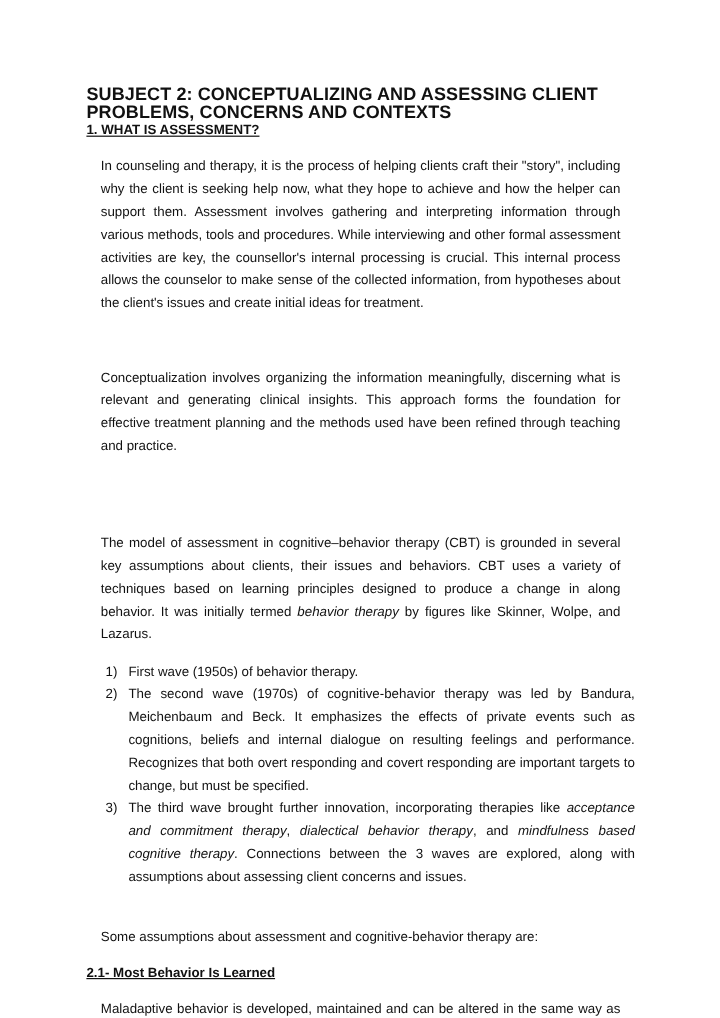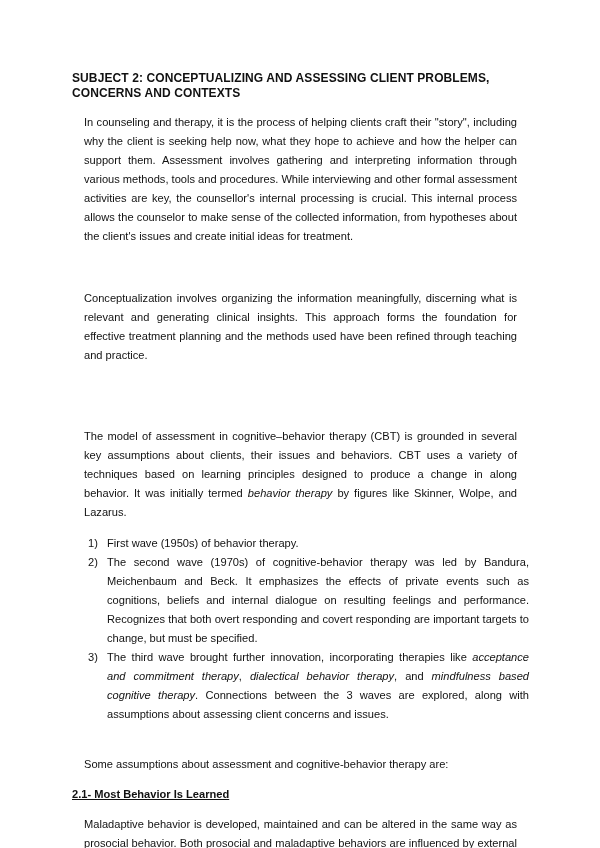--- a/index.html
+++ b/index.html
@@ -2,39 +2,40 @@
 <html><head>
 <meta charset="utf-8">
 <style>
   html, body { margin: 0; padding: 0; background: #ffffff; }
   body { width: 600px; height: 848px; position: relative; overflow: hidden; }
   .page {
     position: absolute; left: 72px; top: 71px; width: 457px;
     font-family: "Liberation Sans", sans-serif; font-size: 11.1px; color: #111;
     line-height: 19px;
   }
-  .title { font-weight: bold; font-size: 12px; line-height: 15px; letter-spacing: 0.1px; margin-top: 0; }
+  .title { font-weight: bold; font-size: 15px; line-height: 15px; letter-spacing: 0.1px; margin-top: 0; }
   .h { font-weight: bold; text-decoration: underline; line-height: 17px; }
   .h1 { margin-top: 0px; }
   p { margin: 12px; text-align: justify; text-align-last: left; }
   .gap { height: 19px; }
   .gap2 { height: 38px; }
   ol { margin: 0; padding: 0; list-style: none; }
   ol li { position: relative; padding-left: 35px; text-align: justify; text-align-last: left; }
   ol li .num { position: absolute; left: 16px; top: 0; }
   em { font-style: italic; }
   .sec2 { margin-top: 22px; }
   .sec21 { }
 </style>
 </head>
 <body>
 
 <div class="page">
   <div class="title">SUBJECT 2: CONCEPTUALIZING AND ASSESSING CLIENT PROBLEMS, CONCERNS AND CONTEXTS</div>
 
+  <div class="h h1">1. WHAT IS ASSESSMENT?</div>
   <p>In counseling and therapy, it is the process of helping clients craft their "story", including why the client is seeking help now, what they hope to achieve and how the helper can support them. Assessment involves gathering and interpreting information through various methods, tools and procedures. While interviewing and other formal assessment activities are key, the counsellor's internal processing is crucial. This internal process allows the counselor to make sense of the collected information, from hypotheses about the client's issues and create initial ideas for treatment.</p>
   <div class="gap"></div>
   <p>Conceptualization involves organizing the information meaningfully, discerning what is relevant and generating clinical insights. This approach forms the foundation for effective treatment planning and the methods used have been refined through teaching and practice.</p>
 
   <div class="gap2"></div>
   <p><span>The model of assessment in cognitive–behavior therapy (CBT) is grounded in several key assumptions about clients, their issues and behaviors. CBT uses a variety of techniques based on learning principles designed to produce a change in along behavior. It was initially termed </span><em>behavior therapy</em><span> by figures like Skinner, Wolpe, and Lazarus.</span></p>
 
   <ol>
     <li>
       <span class="num">1)</span>

